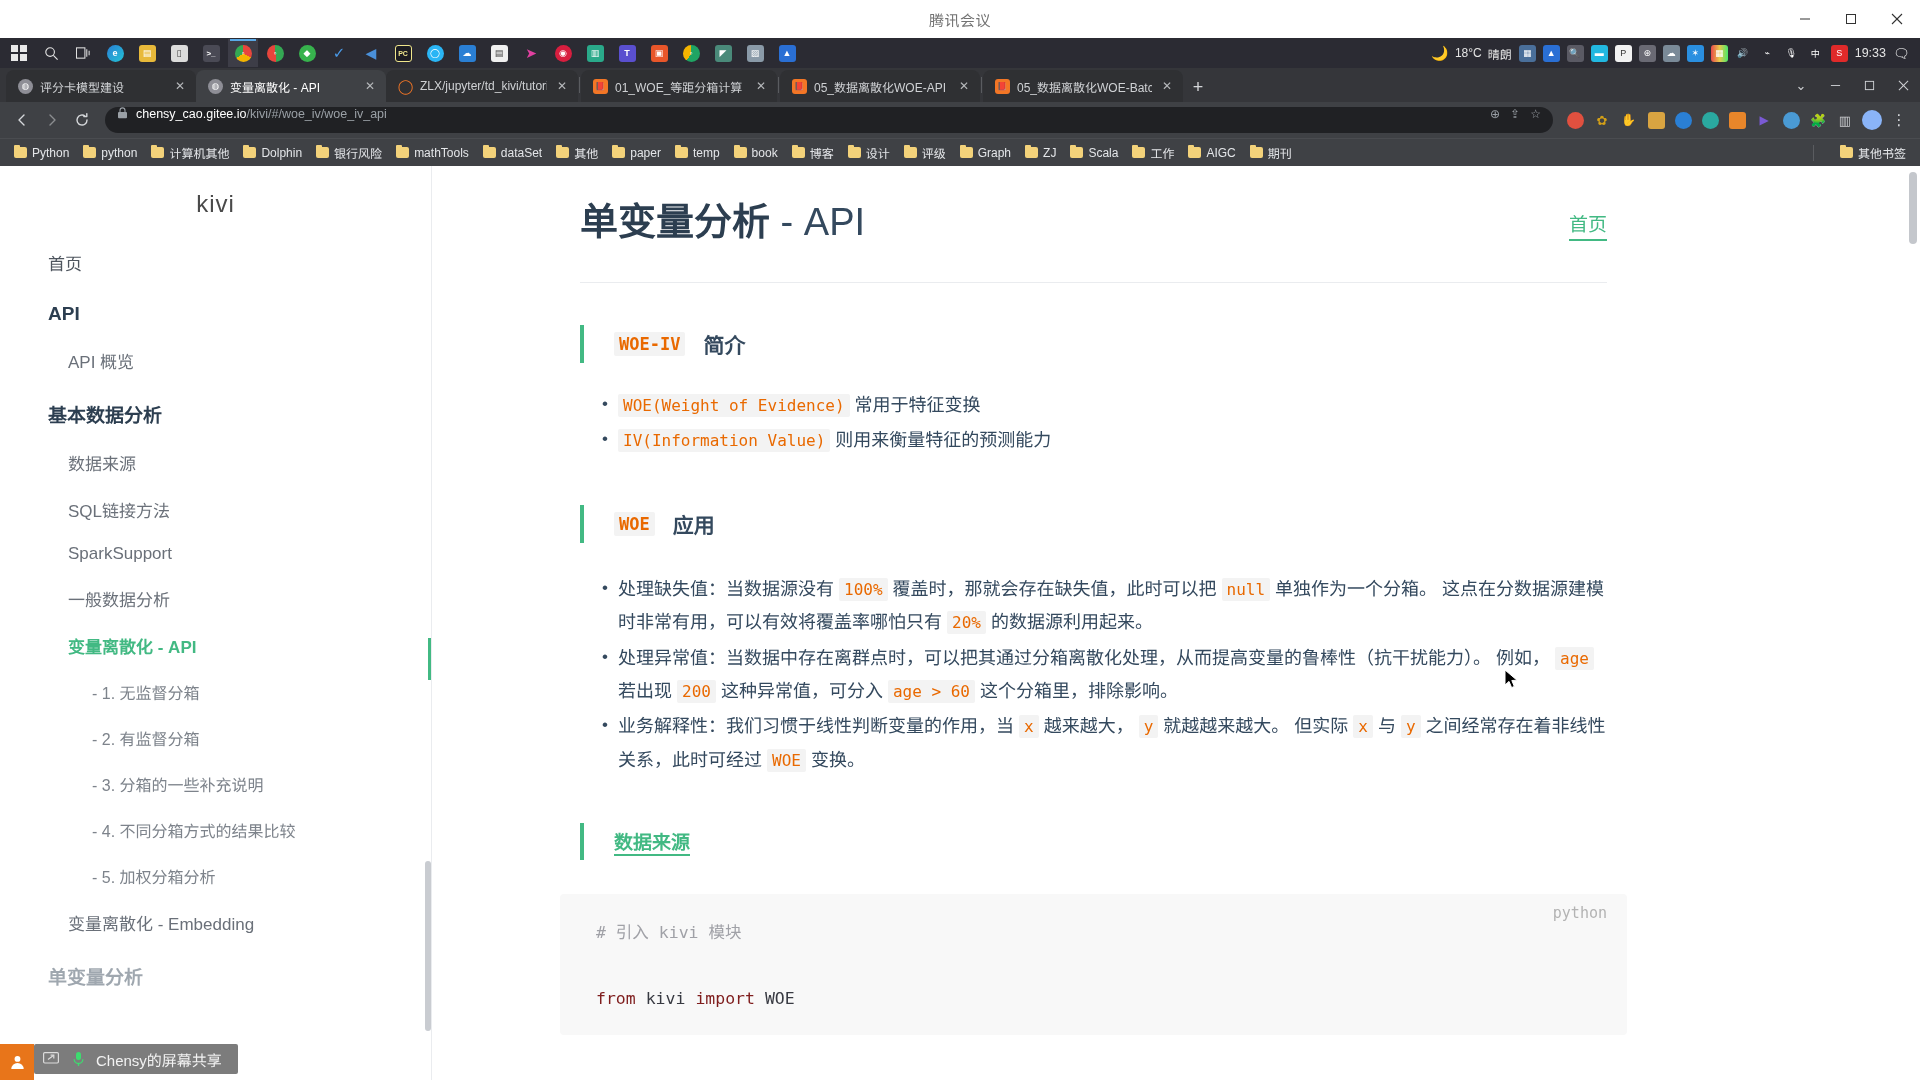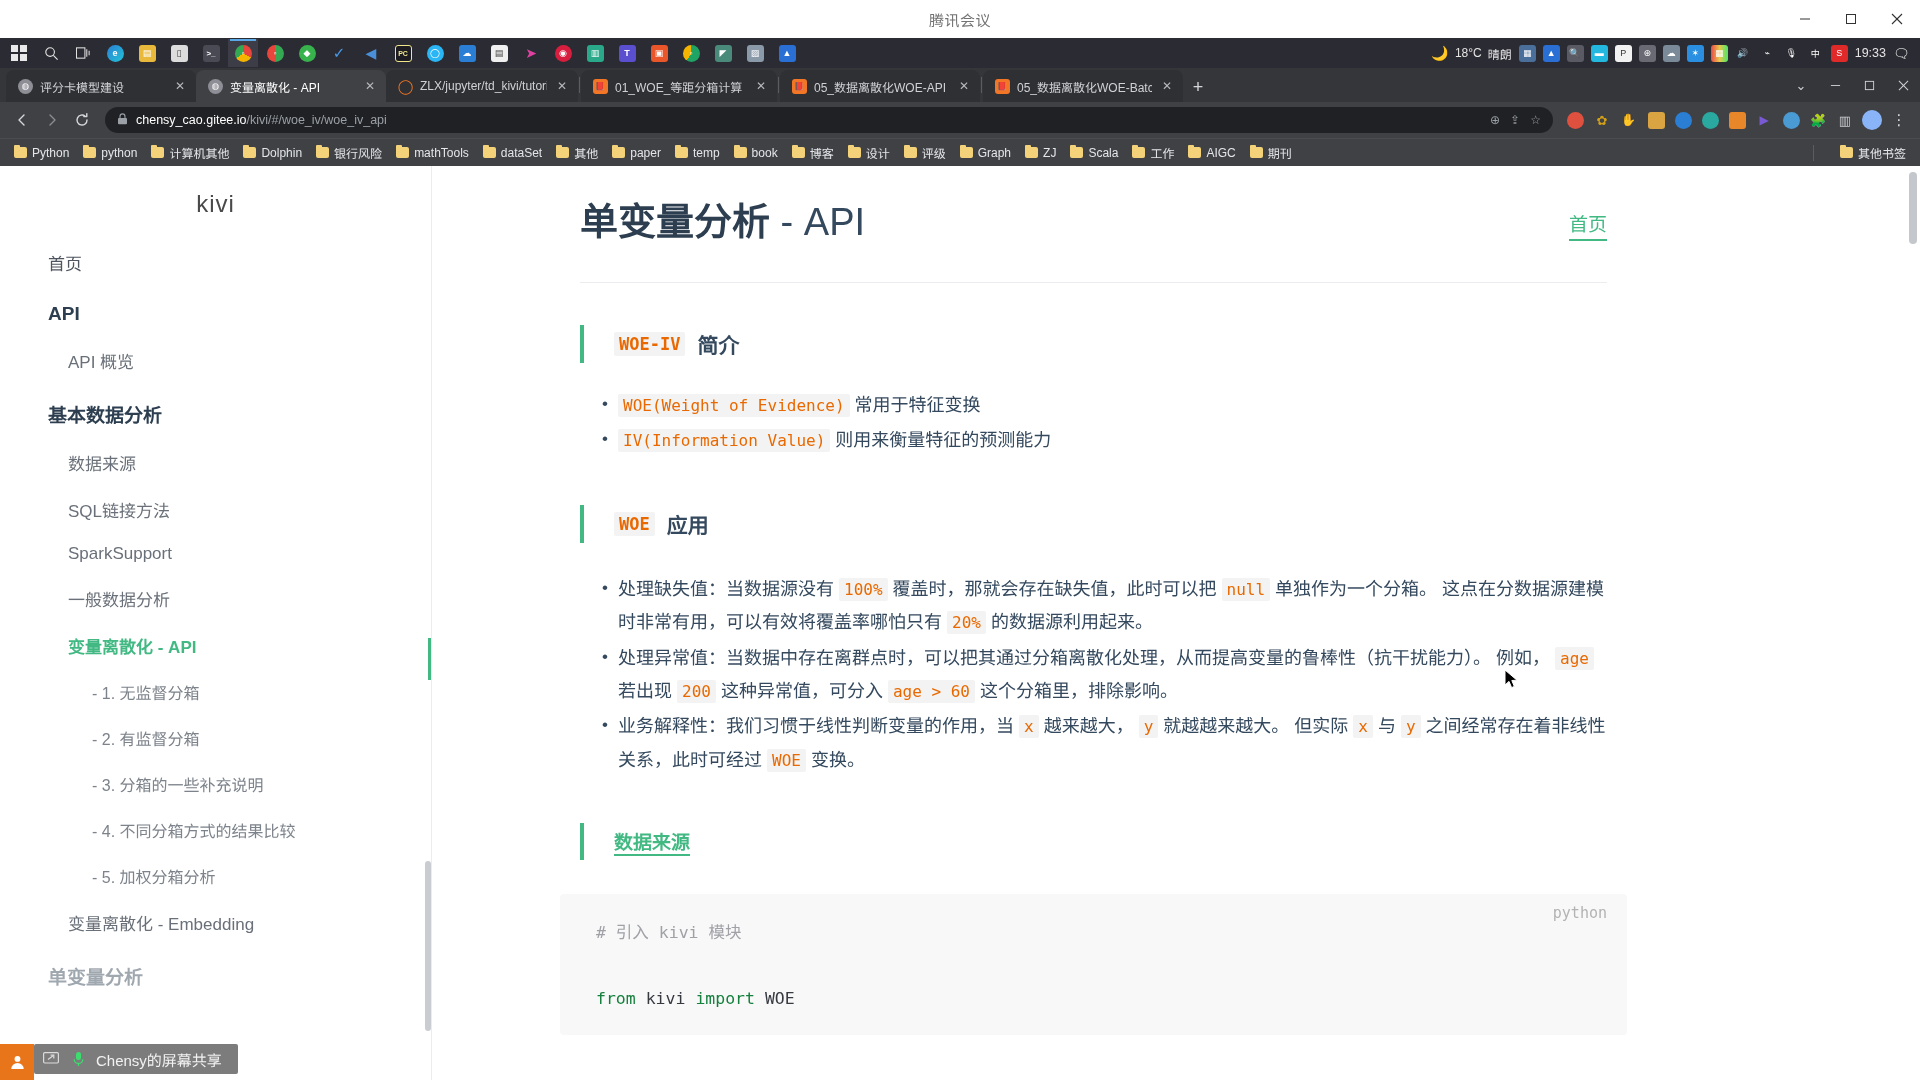--- a/index.html
+++ b/index.html
@@ -81,21 +81,21 @@
   .newtab { width:30px; height:30px; display:flex; align-items:center; justify-content:center; color:#d4d6d9; font-size:18px; }
   .tabstrip-right { margin-left:auto; display:flex; align-items:center; padding-bottom:2px; }
   .tsr-btn { width:34px; height:30px; display:flex; align-items:center; justify-content:center; color:#d0d2d5; font-size:13px; }
 
   .toolbar {
     height: 36px; background: #3f4145; display:flex; align-items:center; padding: 0 8px; gap: 2px;
   }
   .tb-ico { width:28px; height:28px; display:flex; align-items:center; justify-content:center; color:#d6d8db; font-size:14px; border-radius:50%; }
   .omnibox {
     flex: 1 1 auto; height: 26px; background:#202124; border-radius: 13px;
-    display:flex; align-items:center; padding: 0 12px; gap: 8px; margin: 0 7px;
+    display:flex; align-items:flex-start; padding: 0 12px; gap: 8px; margin: 0 7px;
     color: #e8eaed; font-size: 12.5px; min-width: 0;
   }
   .omni-lock { font-size:11px; color:#9aa0a6; }
   .omni-text { white-space:nowrap; overflow:hidden; }
   .omni-text .host { color:#ffffff; }
   .omni-text .path { color:#9aa0a6; }
   .omni-right { margin-left:auto; display:flex; gap:10px; align-items:center; color:#9aa0a6; font-size:12px; }
   .tb-right { display:flex; align-items:center; gap:1px; }
   .tb-right .tb-ico { width: 26px; }
   .profile-pic { width:20px; height:20px; border-radius:50%; background:#8ab4f8; }
@@ -156,21 +156,21 @@
   h1.doc-title .dash { font-weight: 400; color:#34495e; }
   .home-link {
     margin-left:auto; font-size: 19px; color:#42b983; border-bottom: 2px solid #42b983; line-height:1.4;
     align-self:flex-start; margin-top: 12px;
   }
   .hr { height:1px; background:#eaecef; margin: 36px 0 0 0; }
 
   h2.sec {
     font-size: 21px; color:#34495e; font-weight:700; margin: 42px 0 0 0;
     border-left: 4px solid #42b983; padding: 4px 0 4px 30px;
-    display:flex; align-items:center; gap: 12px;
+    display:flex; align-items:center; gap: 18px;
   }
   h2.sec.link-h .utext { color:#42b983; border-bottom:2px solid #42b983; font-size:19px; }
   code.ic {
     font-family: "DejaVu Sans Mono", "Liberation Mono", monospace;
     background:#f3f3f3; color:#e96900; font-size: 16px; padding: 2px 5px; border-radius:2px;
   }
   h2.sec code.ic { font-size: 17px; }
 
   ul.bullets { margin: 26px 0 0 0; padding-left: 22px; list-style: none; }
   ul.bullets > li {
@@ -187,21 +187,21 @@
   }
   .code-lang {
     position:absolute; right: 20px; top: 10px; color:#b3b3b3; font-size: 15px;
     font-family: "DejaVu Sans Mono","Liberation Mono", monospace;
   }
   pre.code {
     font-family: "DejaVu Sans Mono","Liberation Mono", monospace;
     font-size: 16.5px; line-height: 2.0; color:#4a4a4a; white-space: pre;
   }
   pre.code .cmt { color:#a0a1a7; }
-  pre.code .kw { color:#15803d; }
+  pre.code .kw { color:#7f1d1d; }
   pre.code .id { color:#383a42; }
 
   .content-scroll {
     position:absolute; right: 3px; top: 6px; width: 8px; height: 72px; background:#c4c7cc; border-radius:4px;
   }
   .cursor {
     position:absolute; left: 1072px; top: 503px; width: 0; height: 0; pointer-events:none;
   }
   .cursor svg { display:block; }
 

